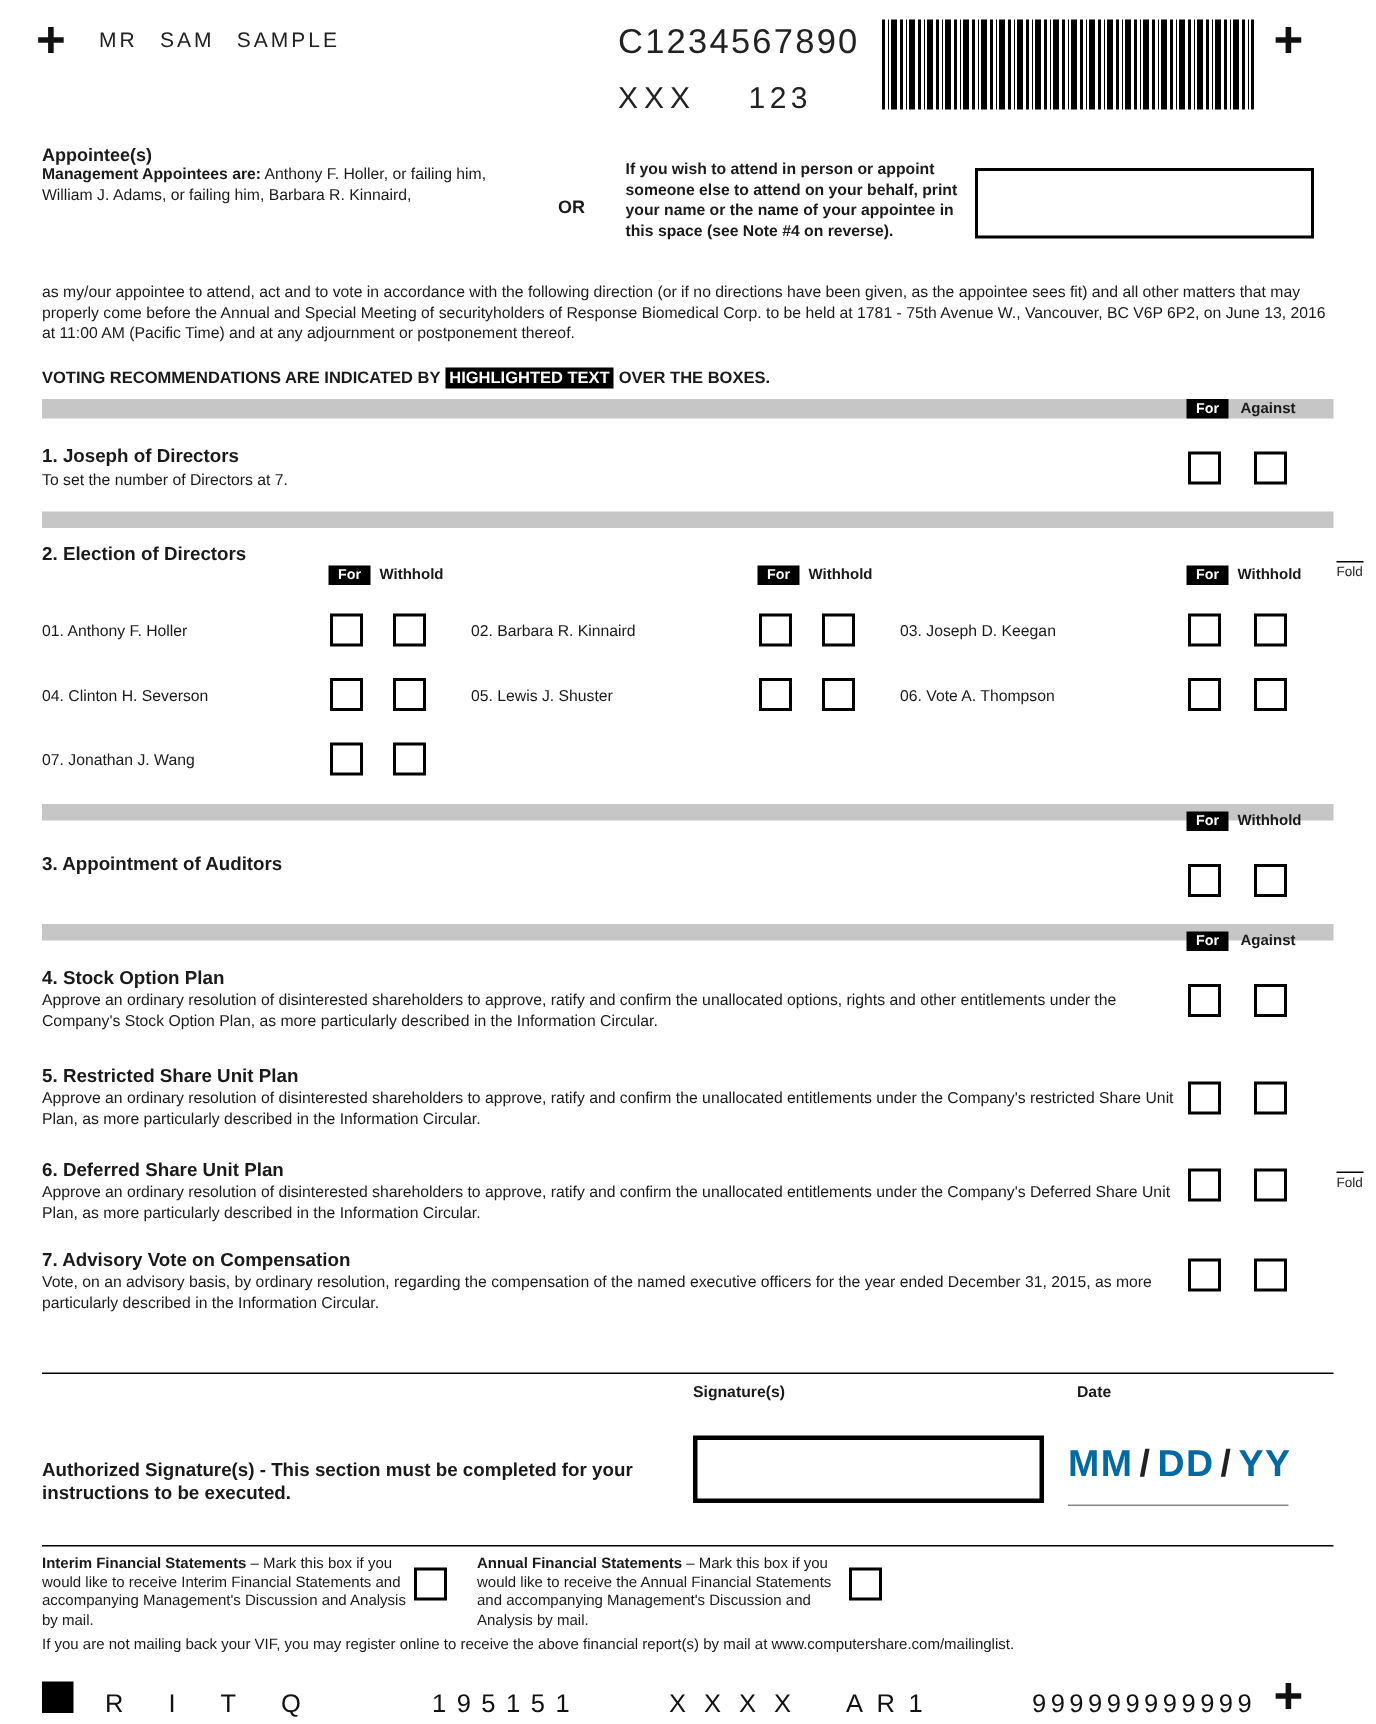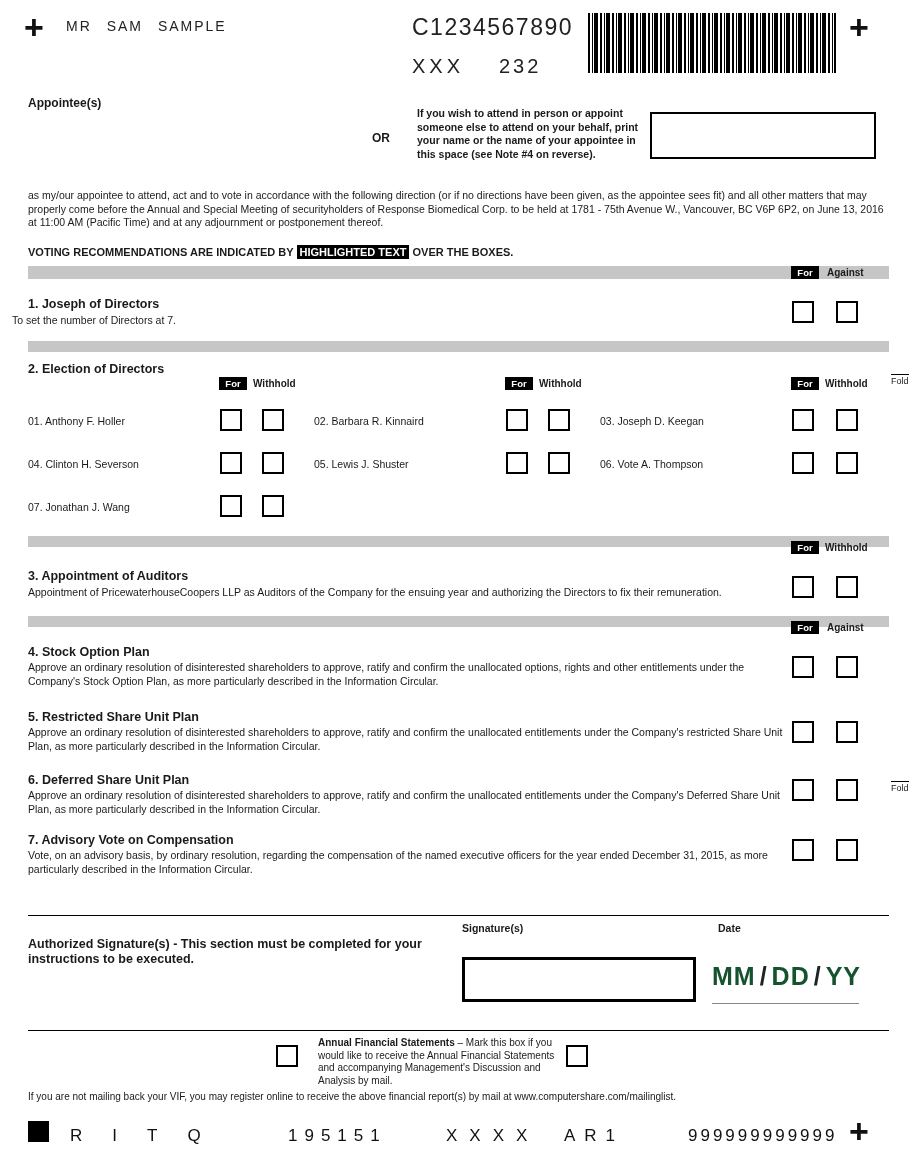--- a/index.html
+++ b/index.html
@@ -14,56 +14,59 @@
   .bar { background:#c6c6c6; }
   .chip { background:#000; color:#fff; font-weight:bold; font-size:9.5px; width:28px; height:13px; line-height:13px; text-align:center; }
   .collab { font-weight:bold; font-size:10px; }
   .checkbox { width:22px; height:22px; border:2px solid #000; background:#fff; display:block; }
   .hl { background:#000; color:#fff; padding:1px 3px; }
   .hline { height:1px; background:#000; }
   .fold { font-size:9px; color:#222; border-top:1px solid #000; padding-top:1px; }
   .barcode { background: repeating-linear-gradient(90deg, #000 0px, #000 2px, #fff 2px, #fff 4px, #000 4px, #000 5px, #fff 5px, #fff 6px, #000 6px, #000 10px, #fff 10px, #fff 12px); }
   .code { font-size:17px; color:#111; }
   .dateline { font-size:25px; font-weight:bold; letter-spacing:1px; }
-  .dgray { color:#14532d; }
+  .dgray { color:#0369a1; }
   .dsep { color:#222; padding:0 4px; }
 </style>
 </head>
 <body>
 
 <div class="page">
 
   <div class="abs mark" style="left:24px;top:10px">+</div>
   <div class="abs" style="left:66px;top:18px;font-size:14px;letter-spacing:2px;word-spacing:9px;color:#222">MR SAM SAMPLE</div>
   <div class="abs" style="left:412px;top:14px;font-size:23px;letter-spacing:1.5px;color:#222">C1234567890</div>
   <div class="abs" style="left:412px;top:55px;font-size:20px;letter-spacing:4px;color:#222">XXX</div>
-  <div class="abs" style="left:499px;top:55px;font-size:20px;letter-spacing:3px;color:#222">232</div>
+  <div class="abs" style="left:499px;top:55px;font-size:20px;letter-spacing:3px;color:#222">123</div>
   <div class="abs barcode" style="left:588px;top:13px;width:248px;height:60px"></div>
   <div class="abs mark" style="left:849px;top:10px">+</div>
 
   <div class="abs b" style="left:28px;top:96px;font-size:12px">Appointee(s)</div>
+  <div class="abs t10" style="left:28px;top:110px;width:332px">
+    <span class="b">Management Appointees are:</span><span> Anthony F. Holler, or failing him, William J. Adams, or failing him, Barbara R. Kinnaird,</span>
+  </div>
   <div class="abs b" style="left:372px;top:131px;font-size:12px">OR</div>
   <div class="abs t10 b" style="left:417px;top:107px;width:230px">If you wish to attend in person or appoint someone else to attend on your behalf, print your name or the name of your appointee in this space (see Note #4 on reverse).</div>
   <div class="abs" style="left:650px;top:112px;width:226px;height:47px;border:2px solid #000;background:#fff"></div>
 
   <div class="abs t10" style="left:28px;top:189px;width:858px">as my/our appointee to attend, act and to vote in accordance with the following direction (or if no directions have been given, as the appointee sees fit) and all other matters that may properly come before the Annual and Special Meeting of securityholders of Response Biomedical Corp. to be held at 1781 - 75th Avenue W., Vancouver, BC V6P 6P2, on June 13, 2016 at 11:00 AM (Pacific Time) and at any adjournment or postponement thereof.</div>
 
   <div class="abs b" style="left:28px;top:246px;font-size:11px">
     <span>VOTING RECOMMENDATIONS ARE INDICATED BY </span><span class="hl">HIGHLIGHTED TEXT</span><span> OVER THE BOXES.</span>
   </div>
 
   <div class="abs bar" style="left:28px;top:266px;width:861px;height:13px"></div>
   <div class="abs chip" style="left:791px;top:266px">For</div>
   <div class="abs collab" style="left:827px;top:267px">Against</div>
 
   <div class="abs title" style="left:28px;top:297px">
     <span>1.</span>
     <span>Joseph of Directors</span>
   </div>
-  <div class="abs t10" style="left:12px;top:314px">To set the number of Directors at 7.</div>
+  <div class="abs t10" style="left:28px;top:314px">To set the number of Directors at 7.</div>
   <span class="abs checkbox" style="left:792px;top:301px"></span>
   <span class="abs checkbox" style="left:836px;top:301px"></span>
 
   <div class="abs bar" style="left:28px;top:341px;width:861px;height:11px"></div>
 
   <div class="abs title" style="left:28px;top:362px">
     <span>2.</span>
     <span>Election of Directors</span>
   </div>
 
@@ -125,21 +128,20 @@
   <span class="abs checkbox" style="left:262px;top:495px"></span>
 
   <div class="abs bar" style="left:28px;top:536px;width:861px;height:11px"></div>
   <div class="abs chip" style="left:791px;top:541px">For</div>
   <div class="abs collab" style="left:825px;top:542px">Withhold</div>
 
   <div class="abs title" style="left:28px;top:569px">
     <span>3.</span>
     <span>Appointment of Auditors</span>
   </div>
-  <div class="abs t10" style="left:28px;top:586px;width:755px">Appointment of PricewaterhouseCoopers LLP as Auditors of the Company for the ensuing year and authorizing the Directors to fix their remuneration.</div>
   <span class="abs checkbox" style="left:792px;top:576px"></span>
   <span class="abs checkbox" style="left:836px;top:576px"></span>
 
   <div class="abs bar" style="left:28px;top:616px;width:861px;height:11px"></div>
   <div class="abs chip" style="left:791px;top:621px">For</div>
   <div class="abs collab" style="left:827px;top:622px">Against</div>
 
   <div class="abs title" style="left:28px;top:645px">
     <span>4.</span>
     <span>Stock Option Plan</span>
@@ -169,28 +171,31 @@
     <span>7.</span>
     <span>Advisory Vote on Compensation</span>
   </div>
   <div class="abs t10" style="left:28px;top:849px;width:755px">Vote, on an advisory basis, by ordinary resolution, regarding the compensation of the named executive officers for the year ended December 31, 2015, as more particularly described in the Information Circular.</div>
   <span class="abs checkbox" style="left:792px;top:839px"></span>
   <span class="abs checkbox" style="left:836px;top:839px"></span>
 
   <div class="abs hline" style="left:28px;top:915px;width:861px"></div>
   <div class="abs b" style="left:462px;top:922px;font-size:10.5px">Signature(s)</div>
   <div class="abs b" style="left:718px;top:922px;font-size:10.5px">Date</div>
-  <div class="abs b" style="left:28px;top:937px;width:415px;font-size:12.5px;line-height:15px">Authorized Signature(s) - This section must be completed for your instructions to be executed.</div>
+  <div class="abs b" style="left:28px;top:973px;width:415px;font-size:12.5px;line-height:15px">Authorized Signature(s) - This section must be completed for your instructions to be executed.</div>
   <div class="abs" style="left:462px;top:957px;width:234px;height:45px;border:3px solid #000;background:#fff"></div>
   <div class="abs dateline" style="left:712px;top:962px">
     <span class="dgray">MM</span><span class="dsep">/</span><span class="dgray">DD</span><span class="dsep">/</span><span class="dgray">YY</span>
   </div>
   <div class="abs" style="left:712px;top:1003px;width:147px;height:1px;background:#888"></div>
 
   <div class="abs hline" style="left:28px;top:1030px;width:861px"></div>
+  <div class="abs" style="left:28px;top:1037px;width:248px;font-size:10px;line-height:12.5px">
+    <span class="b">Interim Financial Statements</span><span> – Mark this box if you would like to receive Interim Financial Statements and accompanying Management's Discussion and Analysis by mail.</span>
+  </div>
   <span class="abs checkbox" style="left:276px;top:1045px"></span>
   <div class="abs" style="left:318px;top:1037px;width:246px;font-size:10px;line-height:12.5px">
     <span class="b">Annual Financial Statements</span><span> – Mark this box if you would like to receive the Annual Financial Statements and accompanying Management's Discussion and Analysis by mail.</span>
   </div>
   <span class="abs checkbox" style="left:566px;top:1045px"></span>
   <div class="abs" style="left:28px;top:1091px;font-size:10px">If you are not mailing back your VIF, you may register online to receive the above financial report(s) by mail at www.computershare.com/mailinglist.</div>
 
   <div class="abs" style="left:28px;top:1121px;width:21px;height:21px;background:#000"></div>
   <div class="abs code" style="left:70px;top:1126px;letter-spacing:30px">RITQ</div>
   <div class="abs code" style="left:288px;top:1126px;letter-spacing:7px">195151</div>

